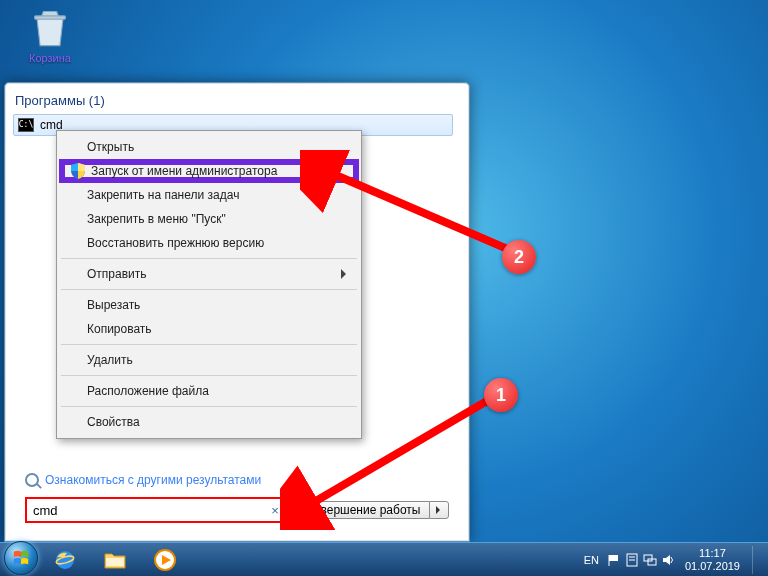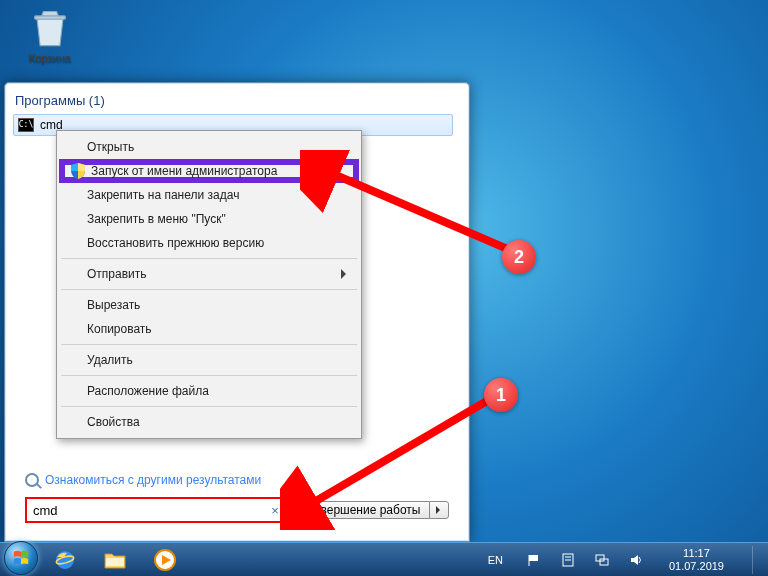--- a/index.html
+++ b/index.html
@@ -3,21 +3,21 @@
 <meta charset="utf-8">
 <style>
   * { box-sizing: border-box; margin: 0; padding: 0; font-family: "Segoe UI", Tahoma, sans-serif; }
   html, body { width: 768px; height: 576px; overflow: hidden; }
   body {
     background: radial-gradient(circle at 60% 40%, #4fb9e8 0%, #1a7bc4 45%, #0a4b8a 100%);
     position: relative;
   }
 
   
-  .desktop-icon { position: absolute; top: 6px; left: 20px; width: 60px; text-align: center; color: #404040; cursor: pointer; }
+  .desktop-icon { position: absolute; top: 6px; left: 20px; width: 60px; text-align: center; color: #8b5cf6; cursor: pointer; }
   .desktop-icon .bin-svg { width: 44px; height: 44px; margin: 0 auto; }
   .desktop-icon .lbl { font-size: 11px; text-shadow: 0 1px 2px rgba(0,0,0,.6); margin-top: 2px; }
 
   
   .start-panel {
     position: absolute; left: 4px; bottom: 34px; width: 466px; height: 460px;
     background: #fff; border: 1px solid #6b8ca8; border-radius: 5px 5px 0 0;
     box-shadow: 0 0 14px rgba(0,0,0,.45), inset 0 0 0 1px #cfe4f4;
   }
   .panel-inner { position: absolute; inset: 8px; }
@@ -63,21 +63,21 @@
   
   .taskbar { position:absolute; left:0; right:0; bottom:0; height:34px;
     background: linear-gradient(#3f6fa0 0%, #285a90 45%, #163f6e 100%);
     border-top:1px solid #55a0dd; display:flex; align-items:center; padding:0 4px; gap:4px; }
   .start-orb { width:34px; height:34px; border-radius:50%;
     background: radial-gradient(circle at 35% 30%, #b6e6ff, #1f7fc4 55%, #0b3d6b);
     border:1px solid #0b3d6b; box-shadow: 0 0 6px rgba(120,200,255,.8); position:relative; margin-bottom:4px; cursor:pointer; }
   .start-orb .flag { position:absolute; inset:7px; }
   .tb-btn { width:46px; height:28px; border-radius:3px; display:flex; align-items:center; justify-content:center; cursor:pointer; }
   .tb-spacer { flex:1; }
-  .tray { display:flex; align-items:center; gap:20px; color:#fff; font-size:11px; padding-right:2px; }
+  .tray { display:flex; align-items:center; gap:4px; color:#fff; font-size:11px; padding-right:2px; }
   .tray .ic { width:14px; height:14px; display:inline-block; }
   .tray .lang { font-size:11px; padding:0 4px; cursor:pointer; }
   .clock { text-align:center; line-height:1.1; padding:0 6px; cursor:pointer; }
   .show-dt { width:10px; height:28px; border-left:1px solid rgba(255,255,255,.25); margin-left:2px; cursor:pointer; }
 
   
   .arrow { position:absolute; pointer-events:none; }
   .badge-circle { position:absolute; width:34px; height:34px; border-radius:50%; background: radial-gradient(circle at 35% 30%, #ff7a7a, #e81e1e); color:#fff; display:flex; align-items:center; justify-content:center; font-size:18px; font-weight:600; box-shadow:0 1px 4px rgba(0,0,0,.4); pointer-events:none; }
 
 </style>

